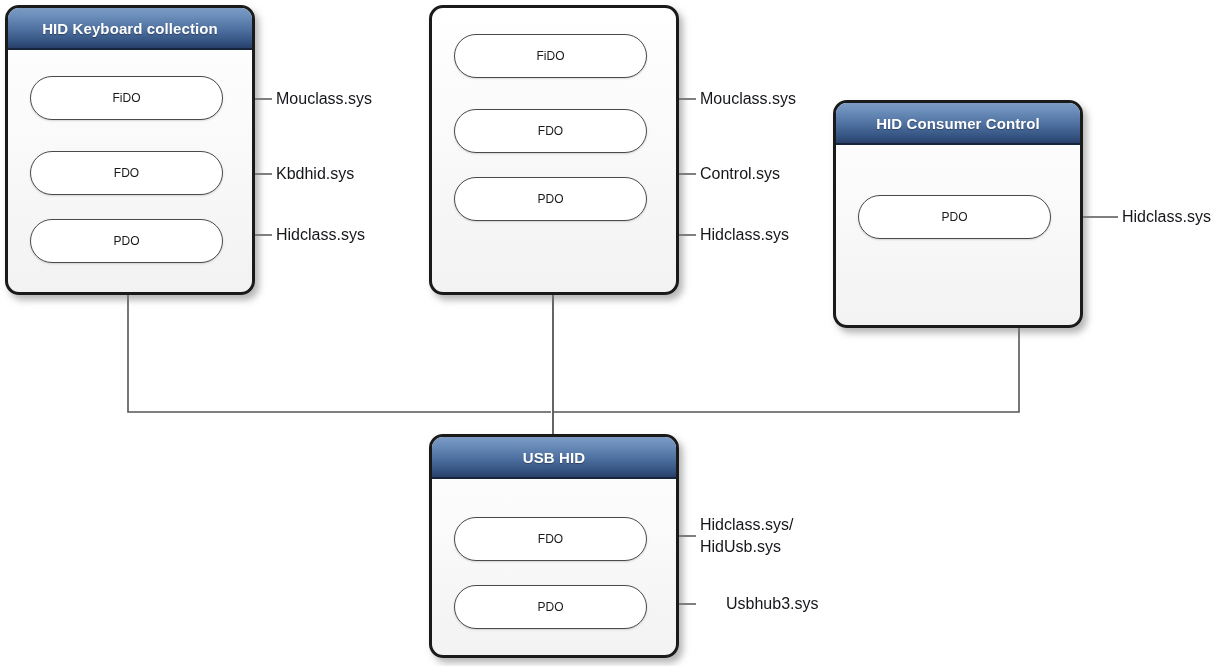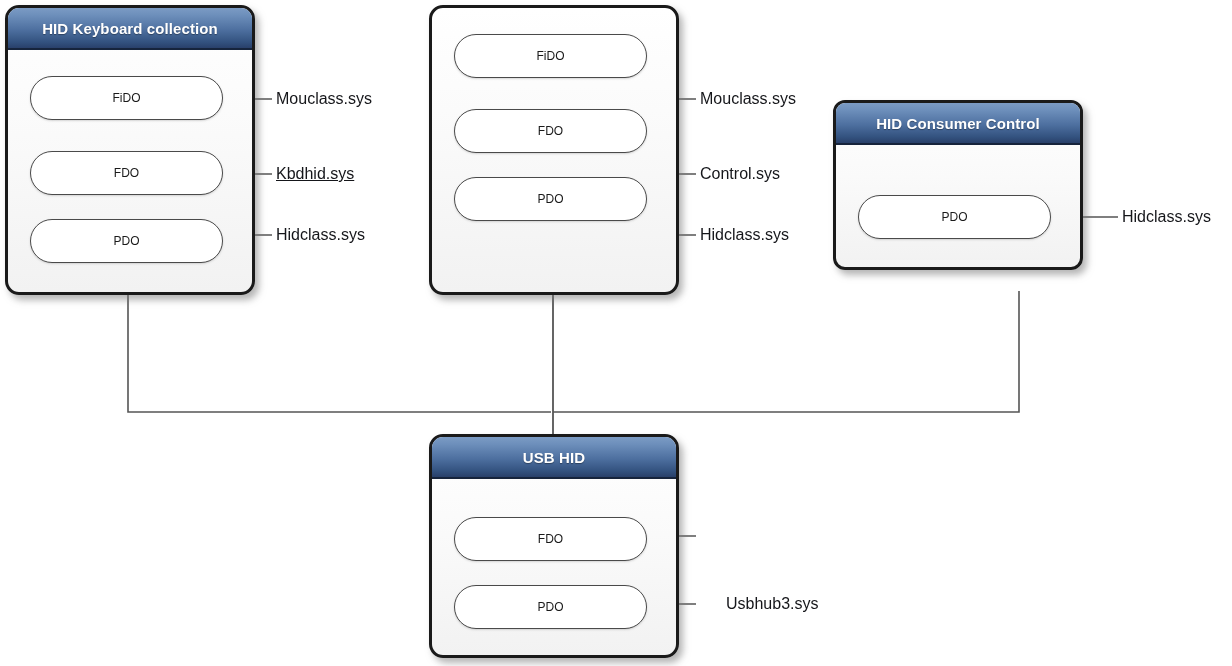--- a/index.html
+++ b/index.html
@@ -142,21 +142,21 @@
       </div>
       <div class="pill" style="left:22px; top:101px; width:193px; height:44px;">
         <span>FDO</span>
       </div>
       <div class="pill" style="left:22px; top:169px; width:193px; height:44px;">
         <span>PDO</span>
       </div>
     </div>
   </div>
 
-  <div class="collection-box" style="left:833px; top:100px; width:250px; height:170px;border-radius:12px;">
+  <div class="collection-box" style="left:833px; top:100px; width:250px; height:228px;">
     <div class="collection-header">HID Consumer Control</div>
     <div class="collection-body">
       <div class="pill" style="left:22px; top:50px; width:193px; height:44px;">
         <span>PDO</span>
       </div>
     </div>
   </div>
 
   <div class="collection-box" style="left:429px; top:434px; width:250px; height:224px;">
     <div class="collection-header">USB HID</div>
@@ -164,24 +164,26 @@
       <div class="pill" style="left:22px; top:38px; width:193px; height:44px;">
         <span>FDO</span>
       </div>
       <div class="pill" style="left:22px; top:106px; width:193px; height:44px;">
         <span>PDO</span>
       </div>
     </div>
   </div>
 
   <div class="driver-label" style="left:276px; top:88px;">Mouclass.sys</div>
-  <div class="driver-label" style="left:276px; top:163px;text-decoration:underline;">Kbdhid.sys</div>
+  <div class="driver-label" style="left:276px; top:163px;">Kbdhid.sys</div>
   <div class="driver-label" style="left:276px; top:224px;">Hidclass.sys</div>
 
   <div class="driver-label" style="left:700px; top:88px;">Mouclass.sys</div>
   <div class="driver-label" style="left:700px; top:163px;">Control.sys</div>
   <div class="driver-label" style="left:700px; top:224px;">Hidclass.sys</div>
 
   <div class="driver-label" style="left:1122px; top:206px;">Hidclass.sys</div>
 
+  <div class="driver-label" style="left:700px; top:514px;">Hidclass.sys/
+HidUsb.sys</div>
   <div class="driver-label" style="left:711px; top:593px;margin-left:15px;">Usbhub3.sys</div>
 
 </div>
 
 </body></html>

